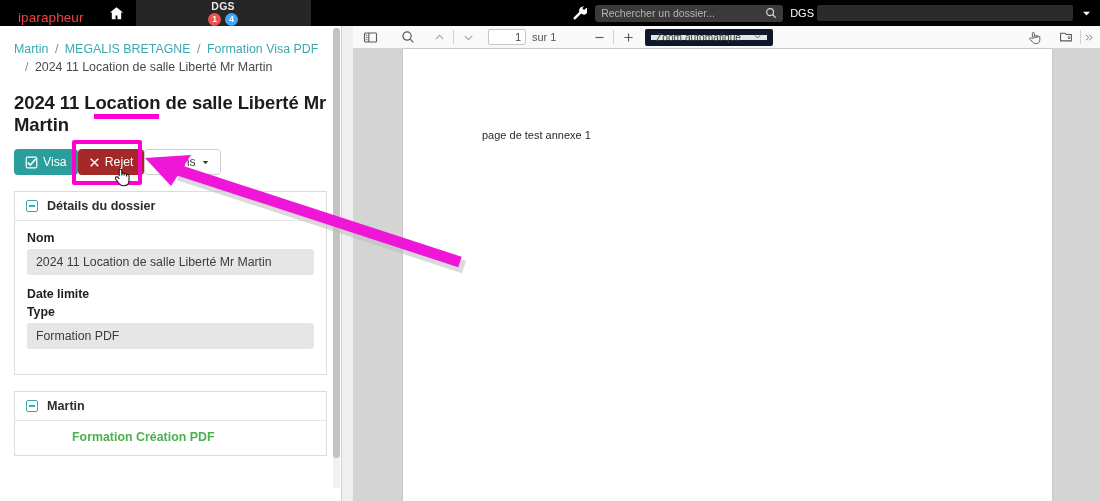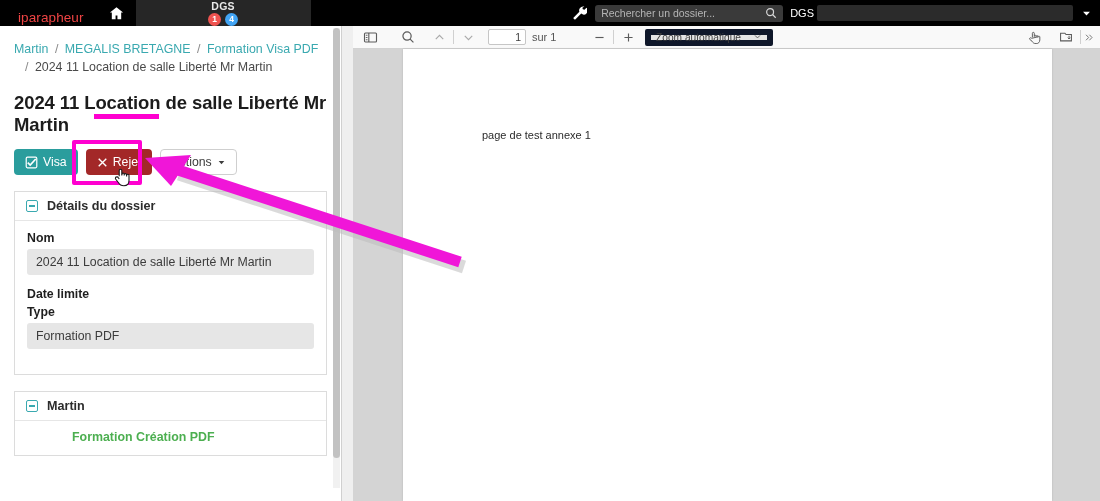--- a/index.html
+++ b/index.html
@@ -88,21 +88,21 @@
     position: relative;
     margin: 16px 14px 0 14px; font-size: 18.5px; font-weight: 700;
     color: #1c1c1c; letter-spacing: -.1px;
   }
   .title-underline {
     position: absolute; left: 80px; top: 22px; width: 65px; height: 5px;
     background: #ff00d0;
   }
 
   .actions-row {
-    display: flex; align-items: center; gap: 8px;
+    display: flex; align-items: center; 
     margin: 13px 14px 0 14px; position: relative;
   }
   .btn {
     display: inline-flex; align-items: center; gap: 5px;
     height: 26px; padding: 0 10px; border-radius: 4px;
     font-size: 12.3px; border: 1px solid transparent; cursor: pointer;
     font-family: "Liberation Sans", sans-serif; line-height: 1;
   }
   .btn-visa { background: #2a9d9d; color: #ffffff; }
   .btn-rejet { background: #a32828; color: #ffffff; }

